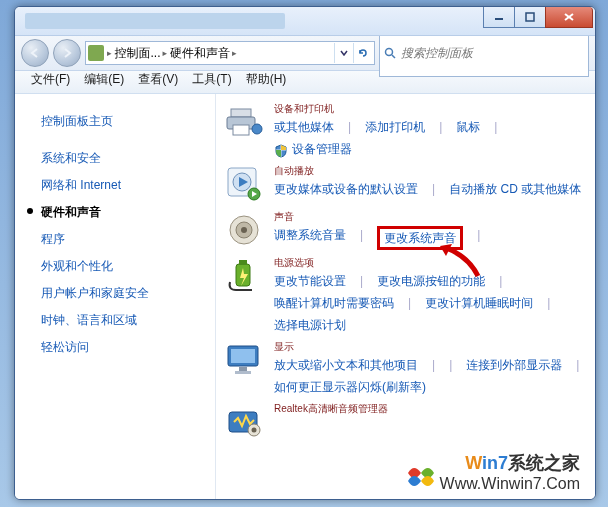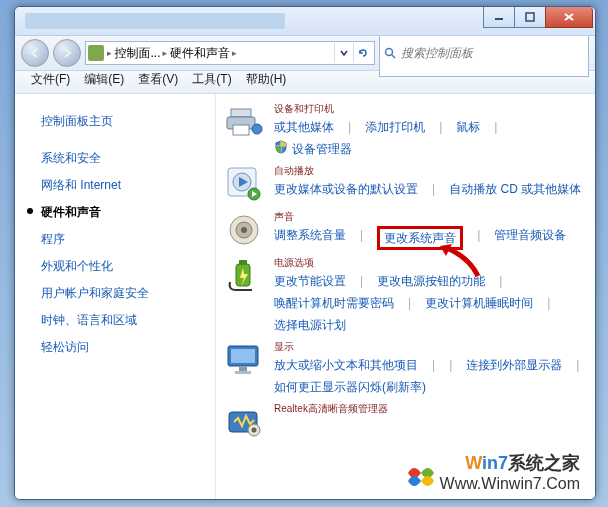--- a/index.html
+++ b/index.html
@@ -31,21 +31,21 @@
   .side-item.active{color:#000;font-weight:bold;position:relative;}
   .side-item.active::before{content:"";position:absolute;left:12px;top:9px;width:6px;height:6px;background:#000;border-radius:50%;}
   .content{flex:1;overflow:auto;background:#fff;padding:8px 12px 8px 8px;}
   .cat{display:flex;gap:10px;margin-bottom:6px;}
   .cat-icon{width:40px;height:40px;flex:0 0 40px;display:flex;align-items:center;justify-content:center;}
   .cat-body{flex:1;}
   .cat-title{color:#7f1d1d;font-size:10px;margin-bottom:2px;}
   .links{display:flex;flex-wrap:wrap;gap:4px 14px;line-height:18px;}
   .links a{color:#1659b5;text-decoration:none;white-space:nowrap;}
   .links .pipe{color:#aac;}
-  .links .withic{display:inline-flex;align-items:flex-start;gap:4px;}
+  .links .withic{display:inline-flex;align-items:flex-end;gap:4px;}
   .links .smic{width:14px;height:14px;display:inline-flex;align-items:center;justify-content:center;}
   .boxed{border:3px solid #d00000;padding:0 4px;}
   .red-arrow{position:absolute;left:438px;top:244px;pointer-events:none;}
   .watermark{position:absolute;right:28px;bottom:14px;text-align:right;font-family:Arial,sans-serif;}
   .watermark .l1{font-size:18px;font-weight:bold;}
   .watermark .w{color:#e88b1a;} .watermark .i7{color:#2d7dd2;} .watermark .rest{color:#333;}
   .watermark .l2{font-size:16px;color:#333;}
   .wmlogo{position:absolute;right:170px;bottom:18px;}
 </style>
 </head>
@@ -207,21 +207,20 @@
                 <circle cx="18" cy="18" r="3" fill="#6a6252"></circle>
               </svg>
             </div>
             <div class="cat-body">
               <div class="cat-title">声音</div>
               <div class="links">
                 <a href="#">调整系统音量</a>
                 <span class="pipe">|</span>
                 <a href="#" class="boxed">更改系统声音</a>
                 <span class="pipe">|</span>
-                <a href="#">管理音频设备</a>
               </div>
             </div>
           </div>
           <div class="cat">
             <div class="cat-icon">
               <svg width="36" height="36">
                 <rect x="10" y="6" width="14" height="22" rx="3" fill="#6ab02c" stroke="#3d7a14"></rect>
                 <rect x="13" y="2" width="8" height="5" fill="#4a8a1c"></rect>
                 <path d="M17 10 L14 20 L18 20 L15 28 L22 16 L18 16 Z" fill="#fff176"></path>
                 <path d="M4 24 Q2 32 10 32 L26 32" fill="none" stroke="#333" stroke-width="2"></path>

